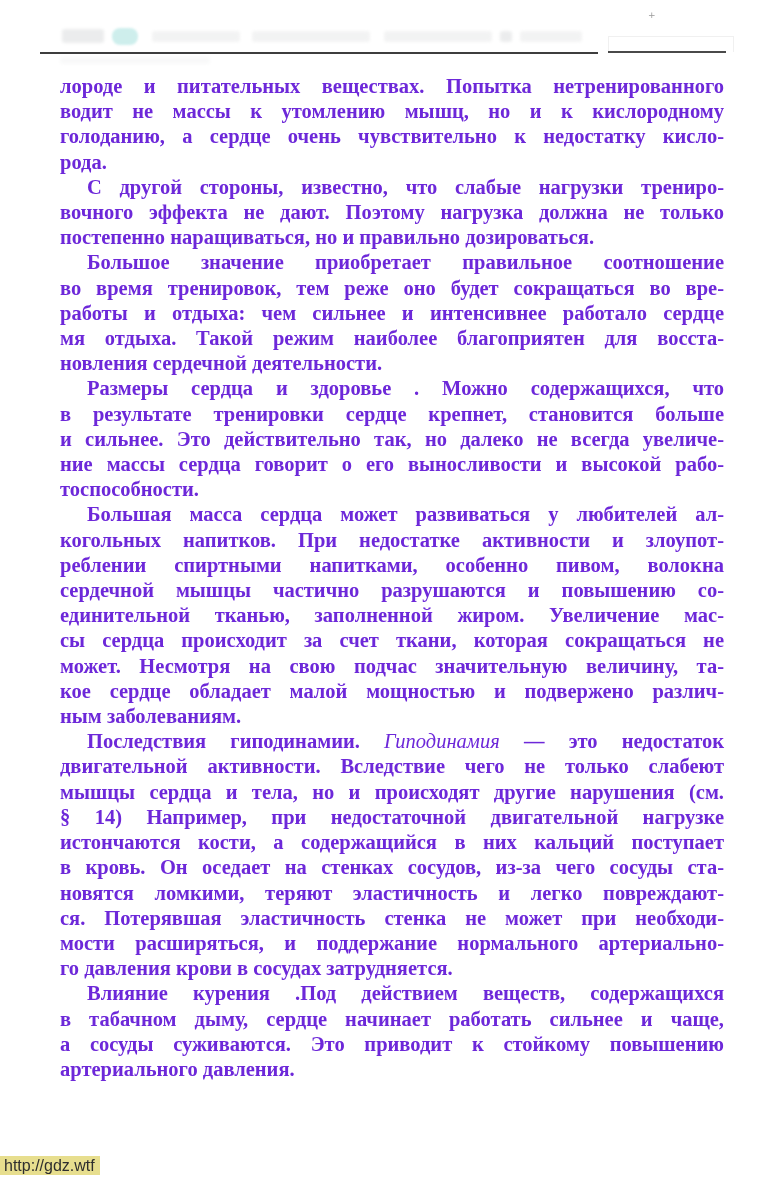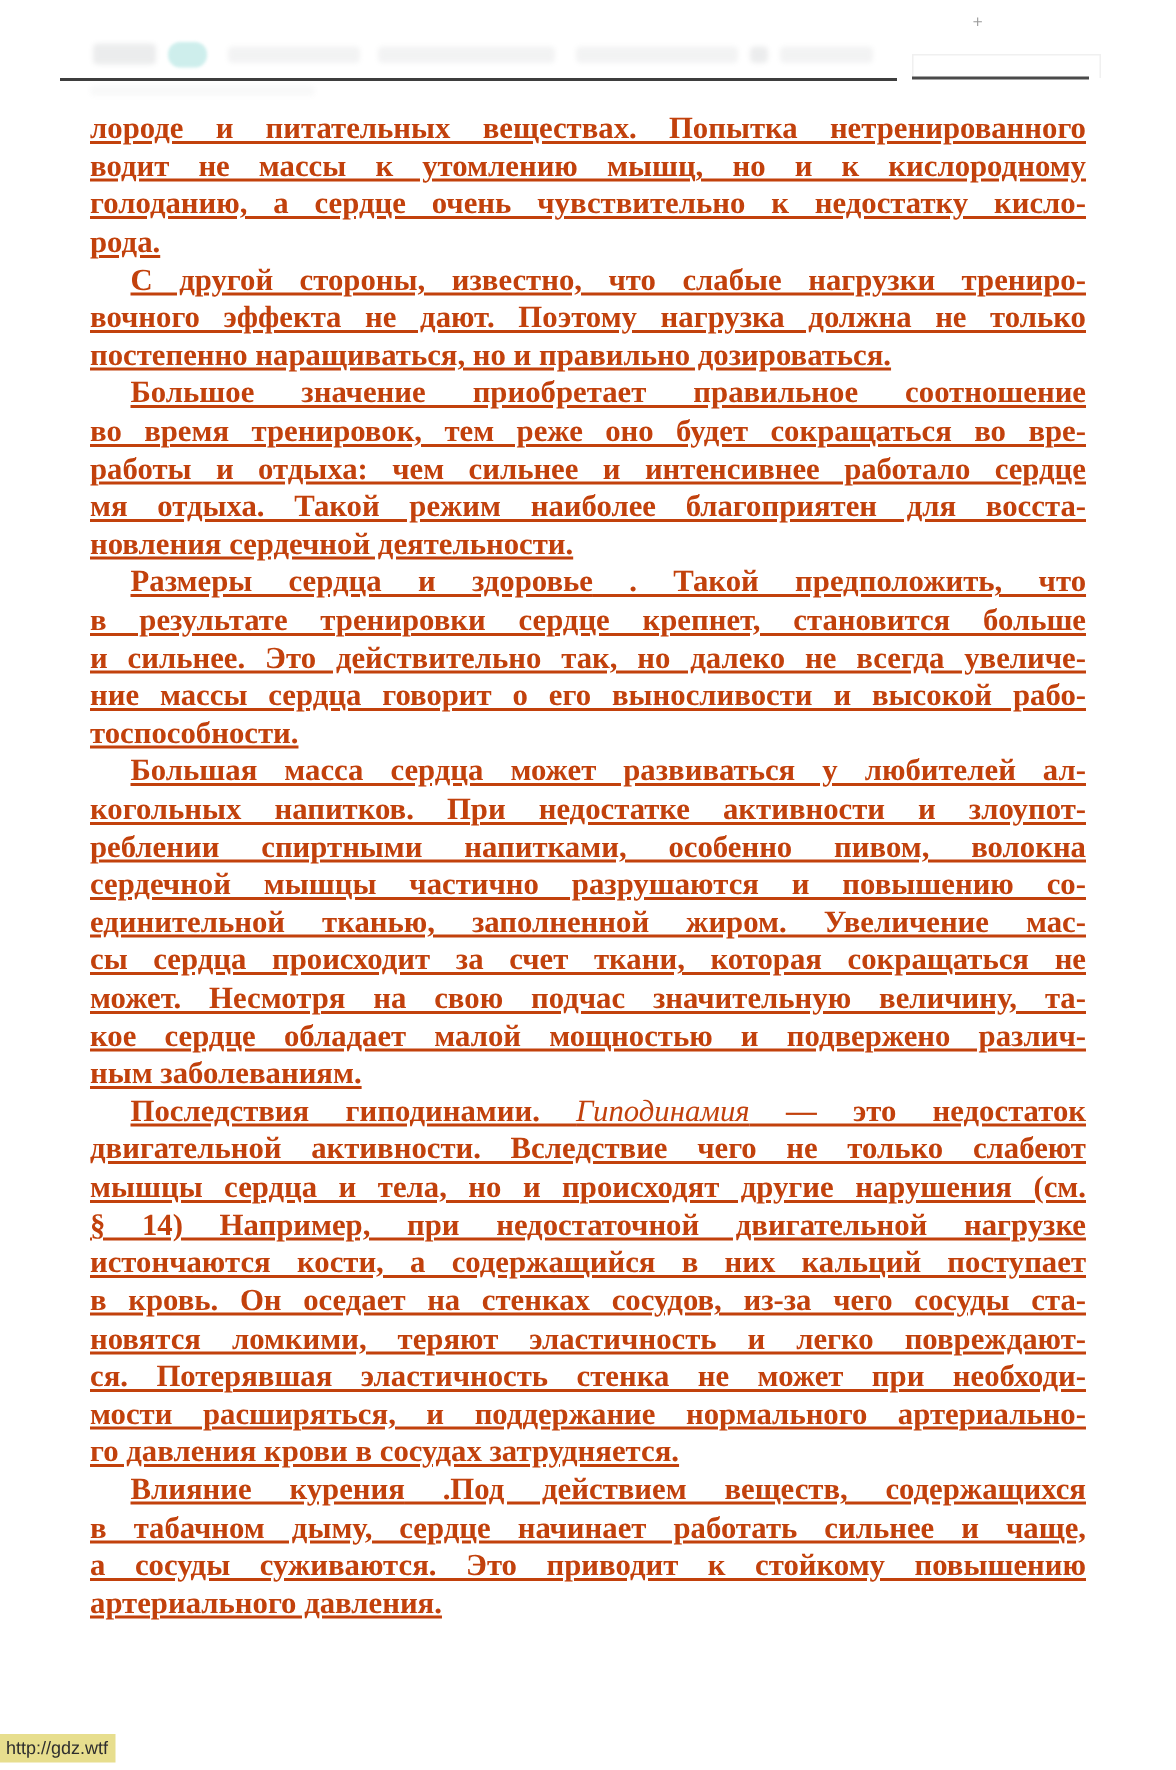--- a/index.html
+++ b/index.html
@@ -38,44 +38,43 @@
     position: absolute; left: 608px; top: 36px; width: 124px; height: 15px;
     border: 1px solid #f0f0f0; border-bottom: none;
   }
 
   
   .text-block {
     position: absolute;
     left: 60px;
     top: 74px;
     width: 664px;
-    color: #c2410c;
+    color: #6d28d9;
     font-size: 20.5px;
     font-weight: 700;
     line-height: 25.2px;
-    text-decoration: underline;
   }
   .line {
     text-align: justify;
     text-align-last: justify;
     white-space: normal;
   }
   .line.final { text-align-last: left; }
   .line.indent { padding-left: 27px; }
   .run-in { font-weight: 700; margin-top: 28px; }
   .italic { font-style: italic; font-weight: 500; }
 
   
   .watermark {
     position: absolute;
     left: 0; top: 1156px;
     background: #e7de8e;
     color: #2e2e2e;
     font-family: "Liberation Sans", sans-serif;
-    font-size: 12px;
+    font-size: 16px;
     line-height: 19px;
     padding: 0 5px 0 4px;
   }
 </style>
 </head>
 <body>
 
 <div class="page">
 
   <div class="running-head">
@@ -99,21 +98,21 @@
       <div class="line">голоданию, а сердце очень чувствительно к недостатку кисло-</div>
       <div class="line final">рода.</div>
       <div class="line indent">С другой стороны, известно, что слабые нагрузки трениро-</div>
       <div class="line">вочного эффекта не дают. Поэтому нагрузка должна не только</div>
       <div class="line final">постепенно наращиваться, но и правильно дозироваться.</div>
       <div class="line indent">Большое значение приобретает правильное соотношение</div>
       <div class="line">во время тренировок, тем реже оно будет сокращаться во вре-</div>
       <div class="line">работы и отдыха: чем сильнее и интенсивнее работало сердце</div>
       <div class="line">мя отдыха. Такой режим наиболее благоприятен для восста-</div>
       <div class="line final">новления сердечной деятельности.</div>
-      <div class="line indent"><span class="run-in">Размеры сердца и здоровье</span><span> . Такой предположить, что</span></div>
+      <div class="line indent"><span class="run-in">Размеры сердца и здоровье</span><span> . Можно содержащихся, что</span></div>
       <div class="line">в результате тренировки сердце крепнет, становится больше</div>
       <div class="line">и сильнее. Это действительно так, но далеко не всегда увеличе-</div>
       <div class="line">ние массы сердца говорит о его выносливости и высокой рабо-</div>
       <div class="line final">тоспособности.</div>
       <div class="line indent">Большая масса сердца может развиваться у любителей ал-</div>
       <div class="line">когольных напитков. При недостатке активности и злоупот-</div>
       <div class="line">реблении спиртными напитками, особенно пивом, волокна</div>
       <div class="line">сердечной мышцы частично разрушаются и повышению со-</div>
       <div class="line">единительной тканью, заполненной жиром. Увеличение мас-</div>
       <div class="line">сы сердца происходит за счет ткани, которая сокращаться не</div>

